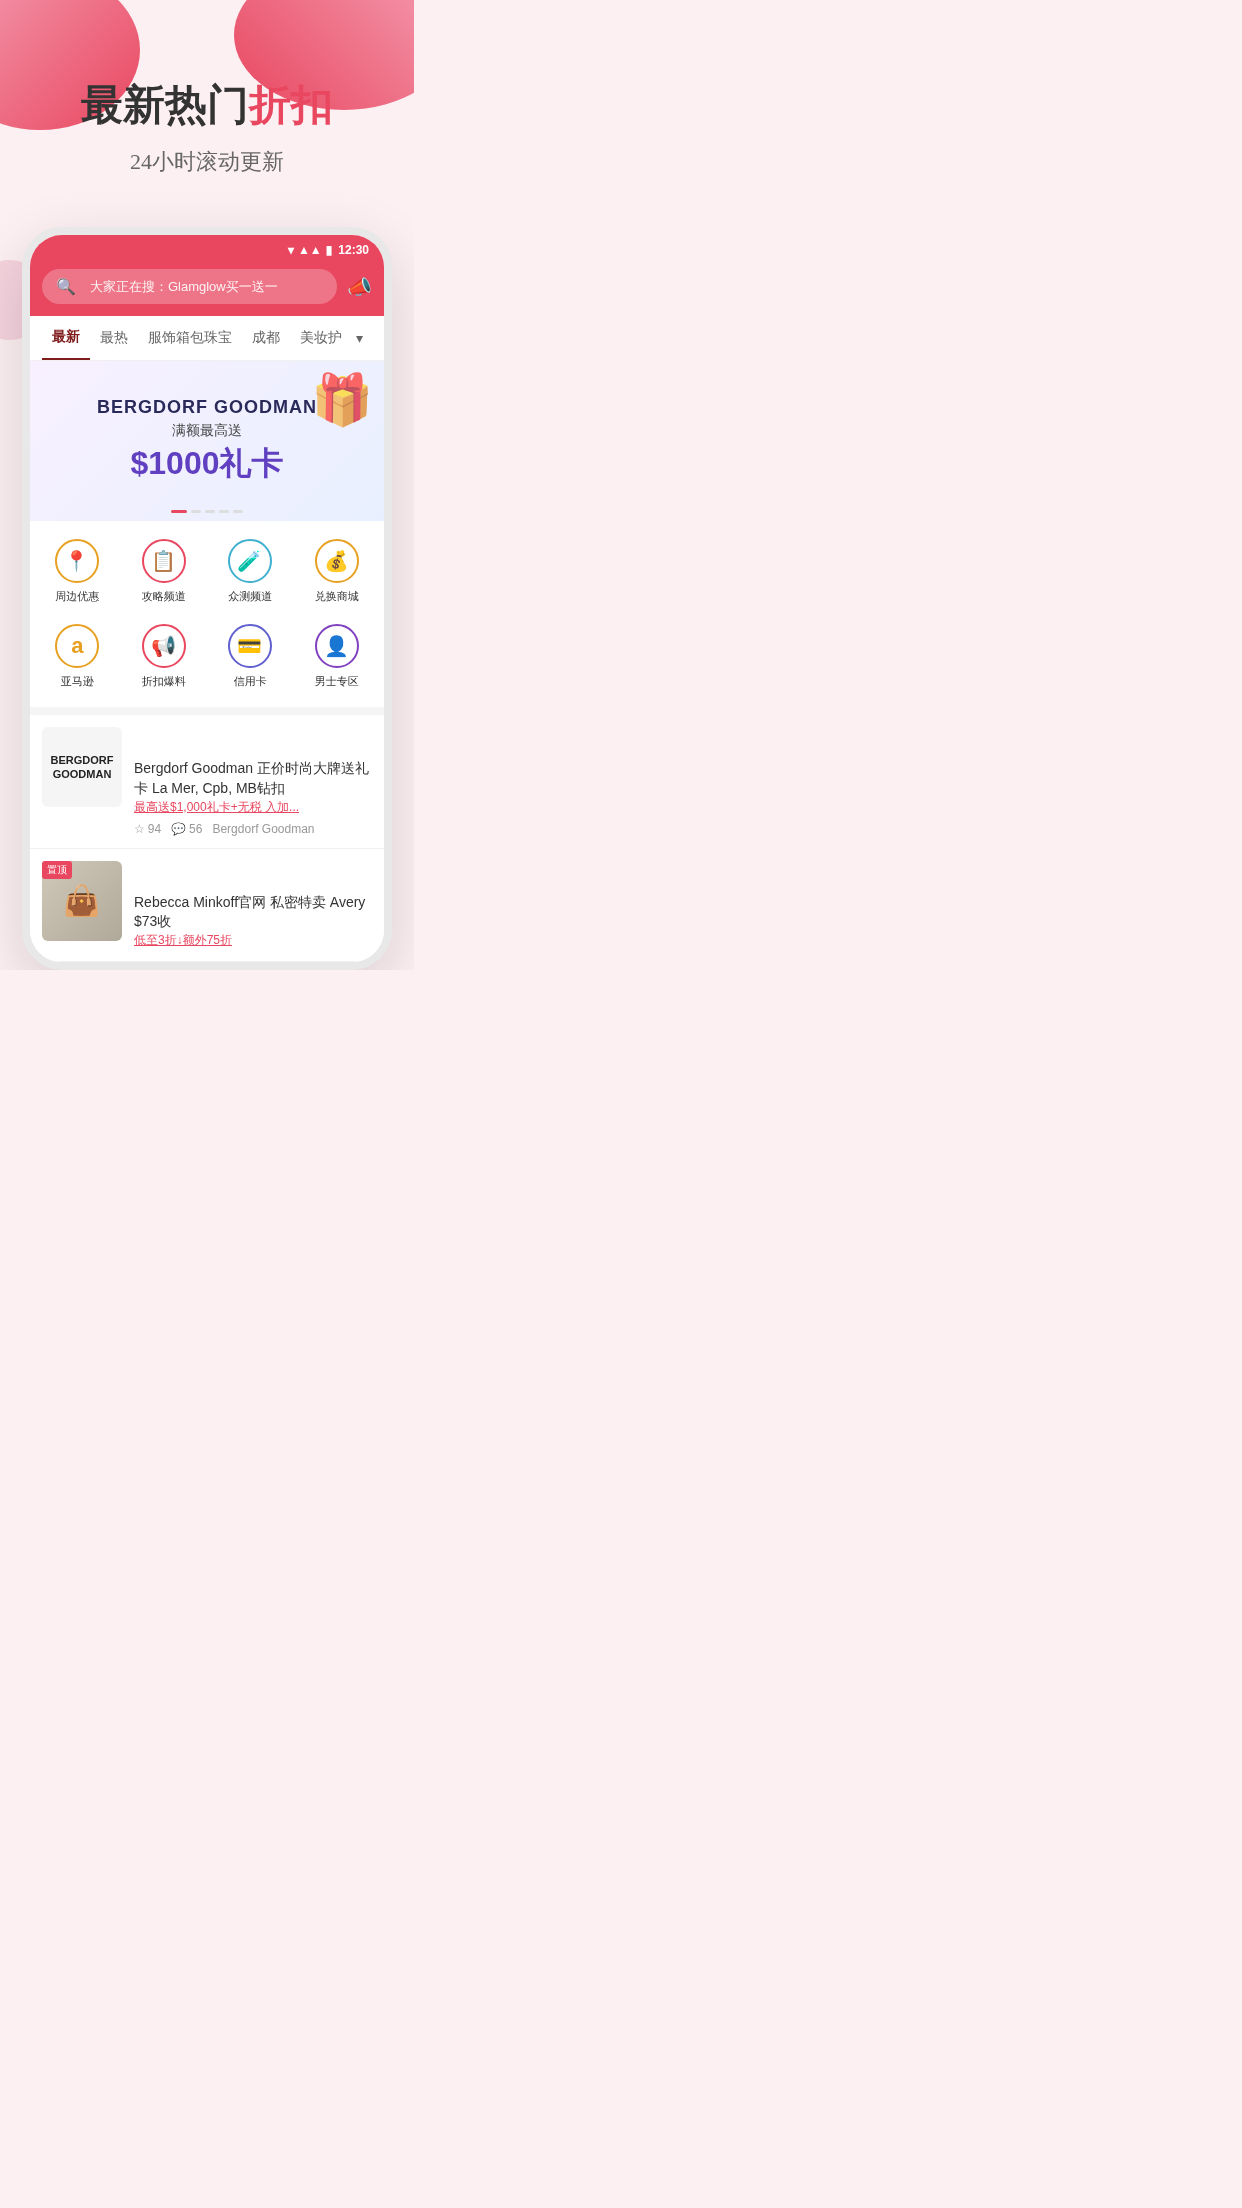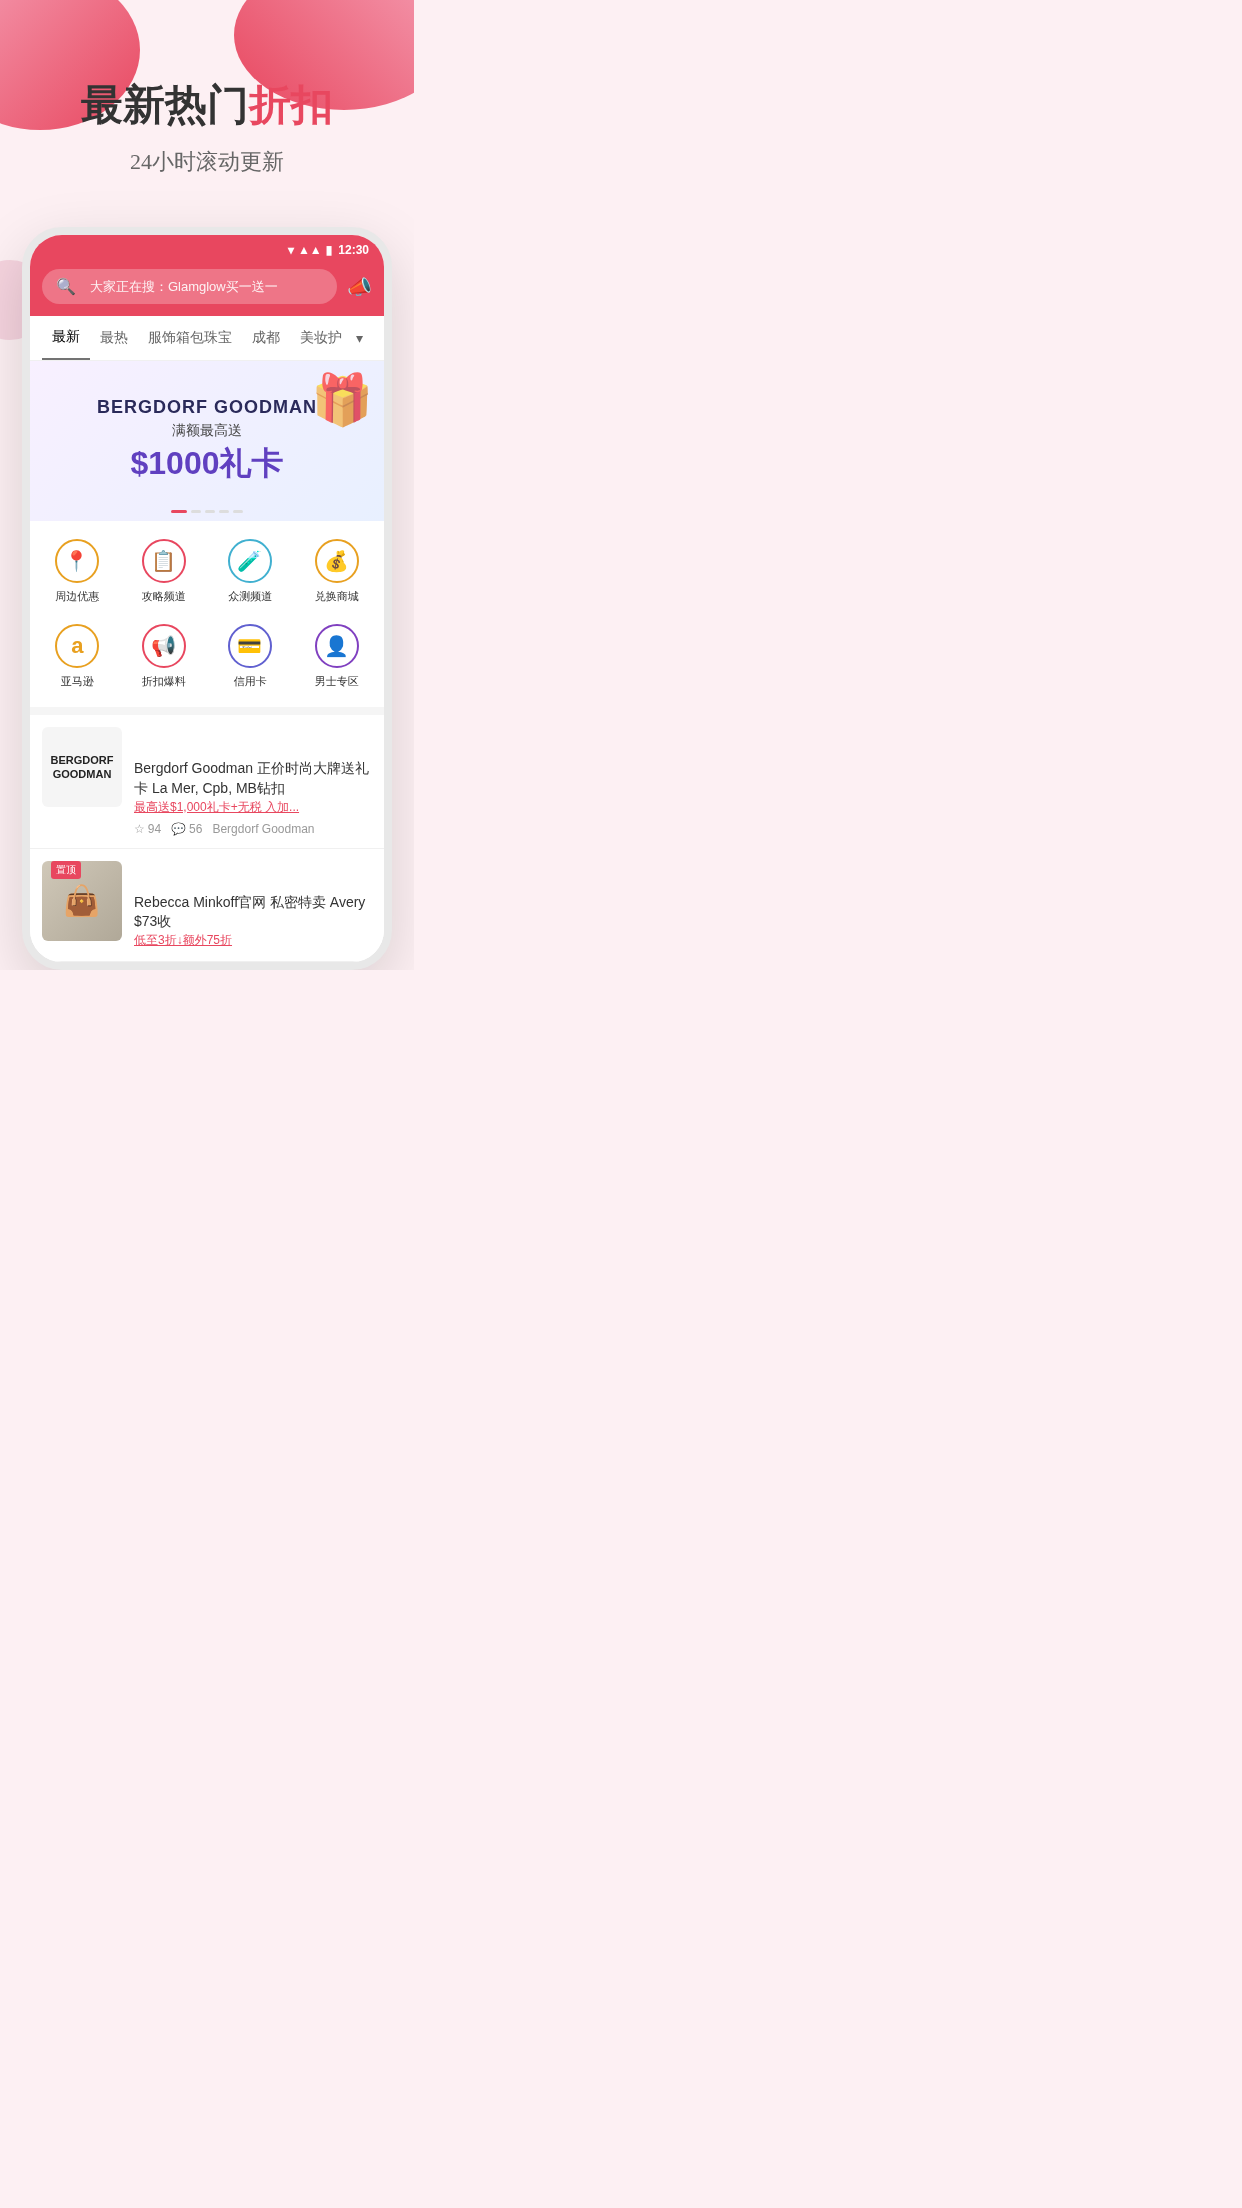--- a/index.html
+++ b/index.html
@@ -148,23 +148,23 @@
       background: white;
     }
     .nav-tab {
       padding: 12px 10px;
       font-size: 14px;
       color: #666;
       cursor: pointer;
       white-space: nowrap;
     }
     .nav-tab.active {
-      color: #000000;
-      font-weight: 400;
-      border-bottom: 2px solid #737373;
+      color: #7f1d1d;
+      font-weight: 700;
+      border-bottom: 2px solid #7f1d1d;
     }
     .nav-dropdown {
       display: flex;
       align-items: center;
       color: #666;
       font-size: 14px;
       margin-left: 4px;
     }
 
     
@@ -327,21 +327,21 @@
 
     
     .pinned-badge {
       background: #e8475f;
       color: white;
       font-size: 10px;
       padding: 2px 5px;
       border-radius: 3px;
       position: absolute;
       top: 0;
-      left: 9px;
+      left: 0;
     }
     .article-image-wrapper {
       position: relative;
     }
 
     
     .rebecca-img {
       width: 80px;
       height: 80px;
       background: linear-gradient(135deg, #d0c8b8, #b0a898);

